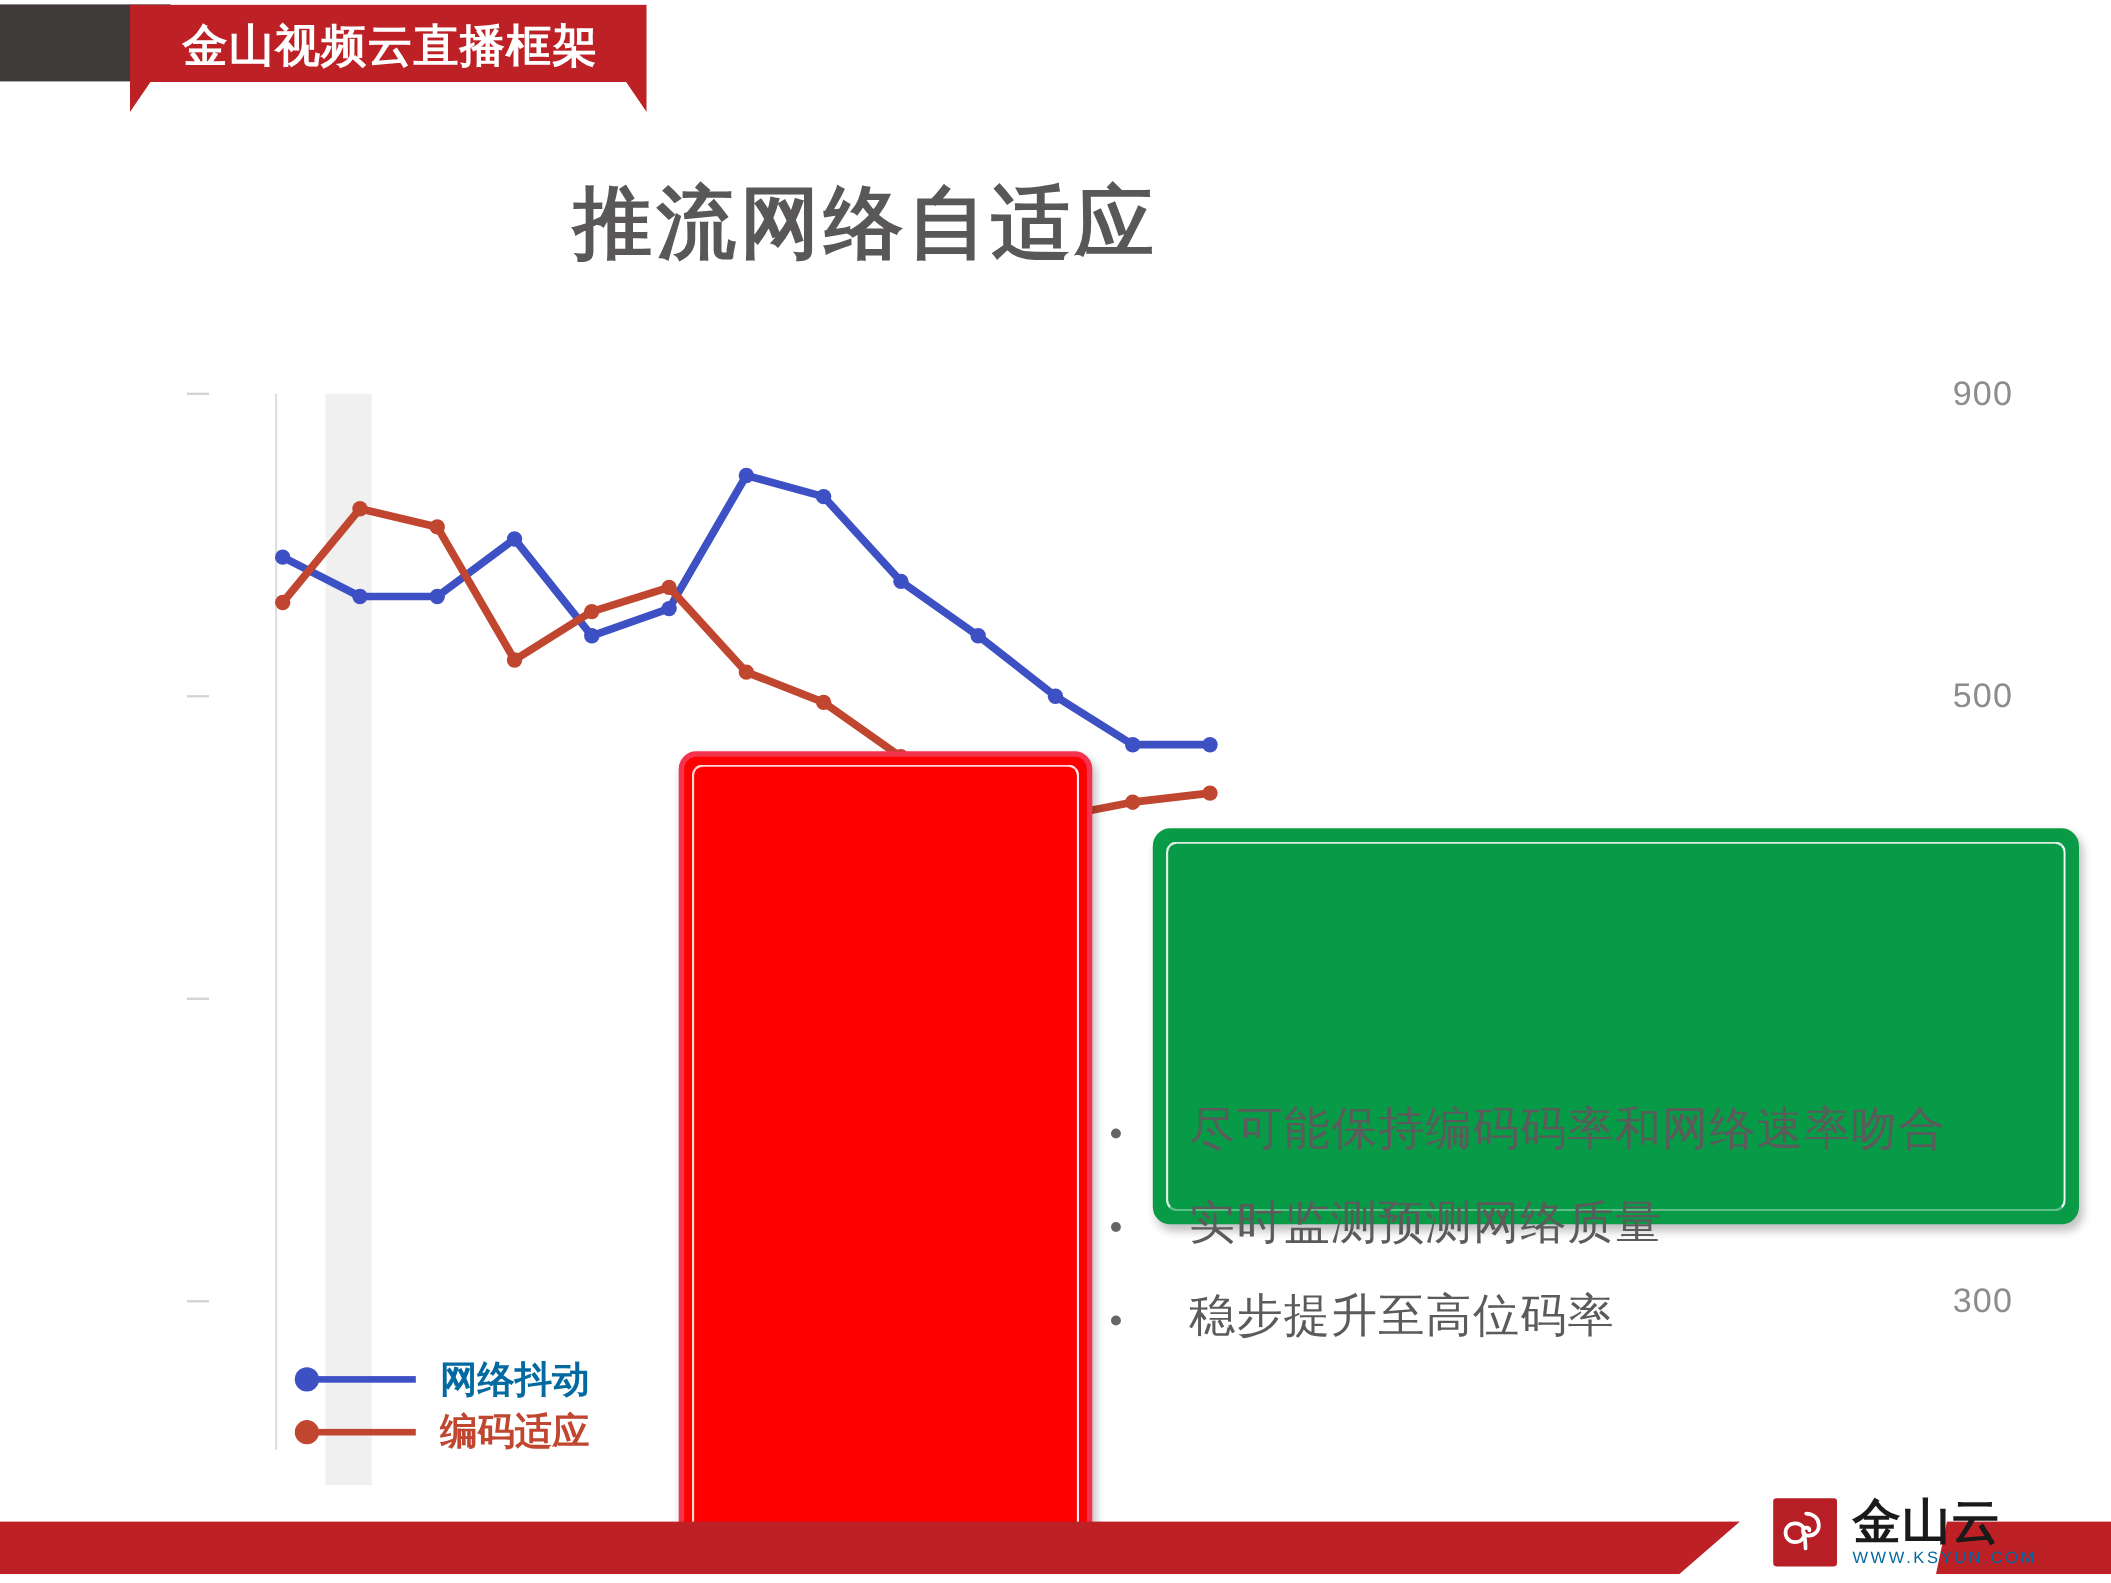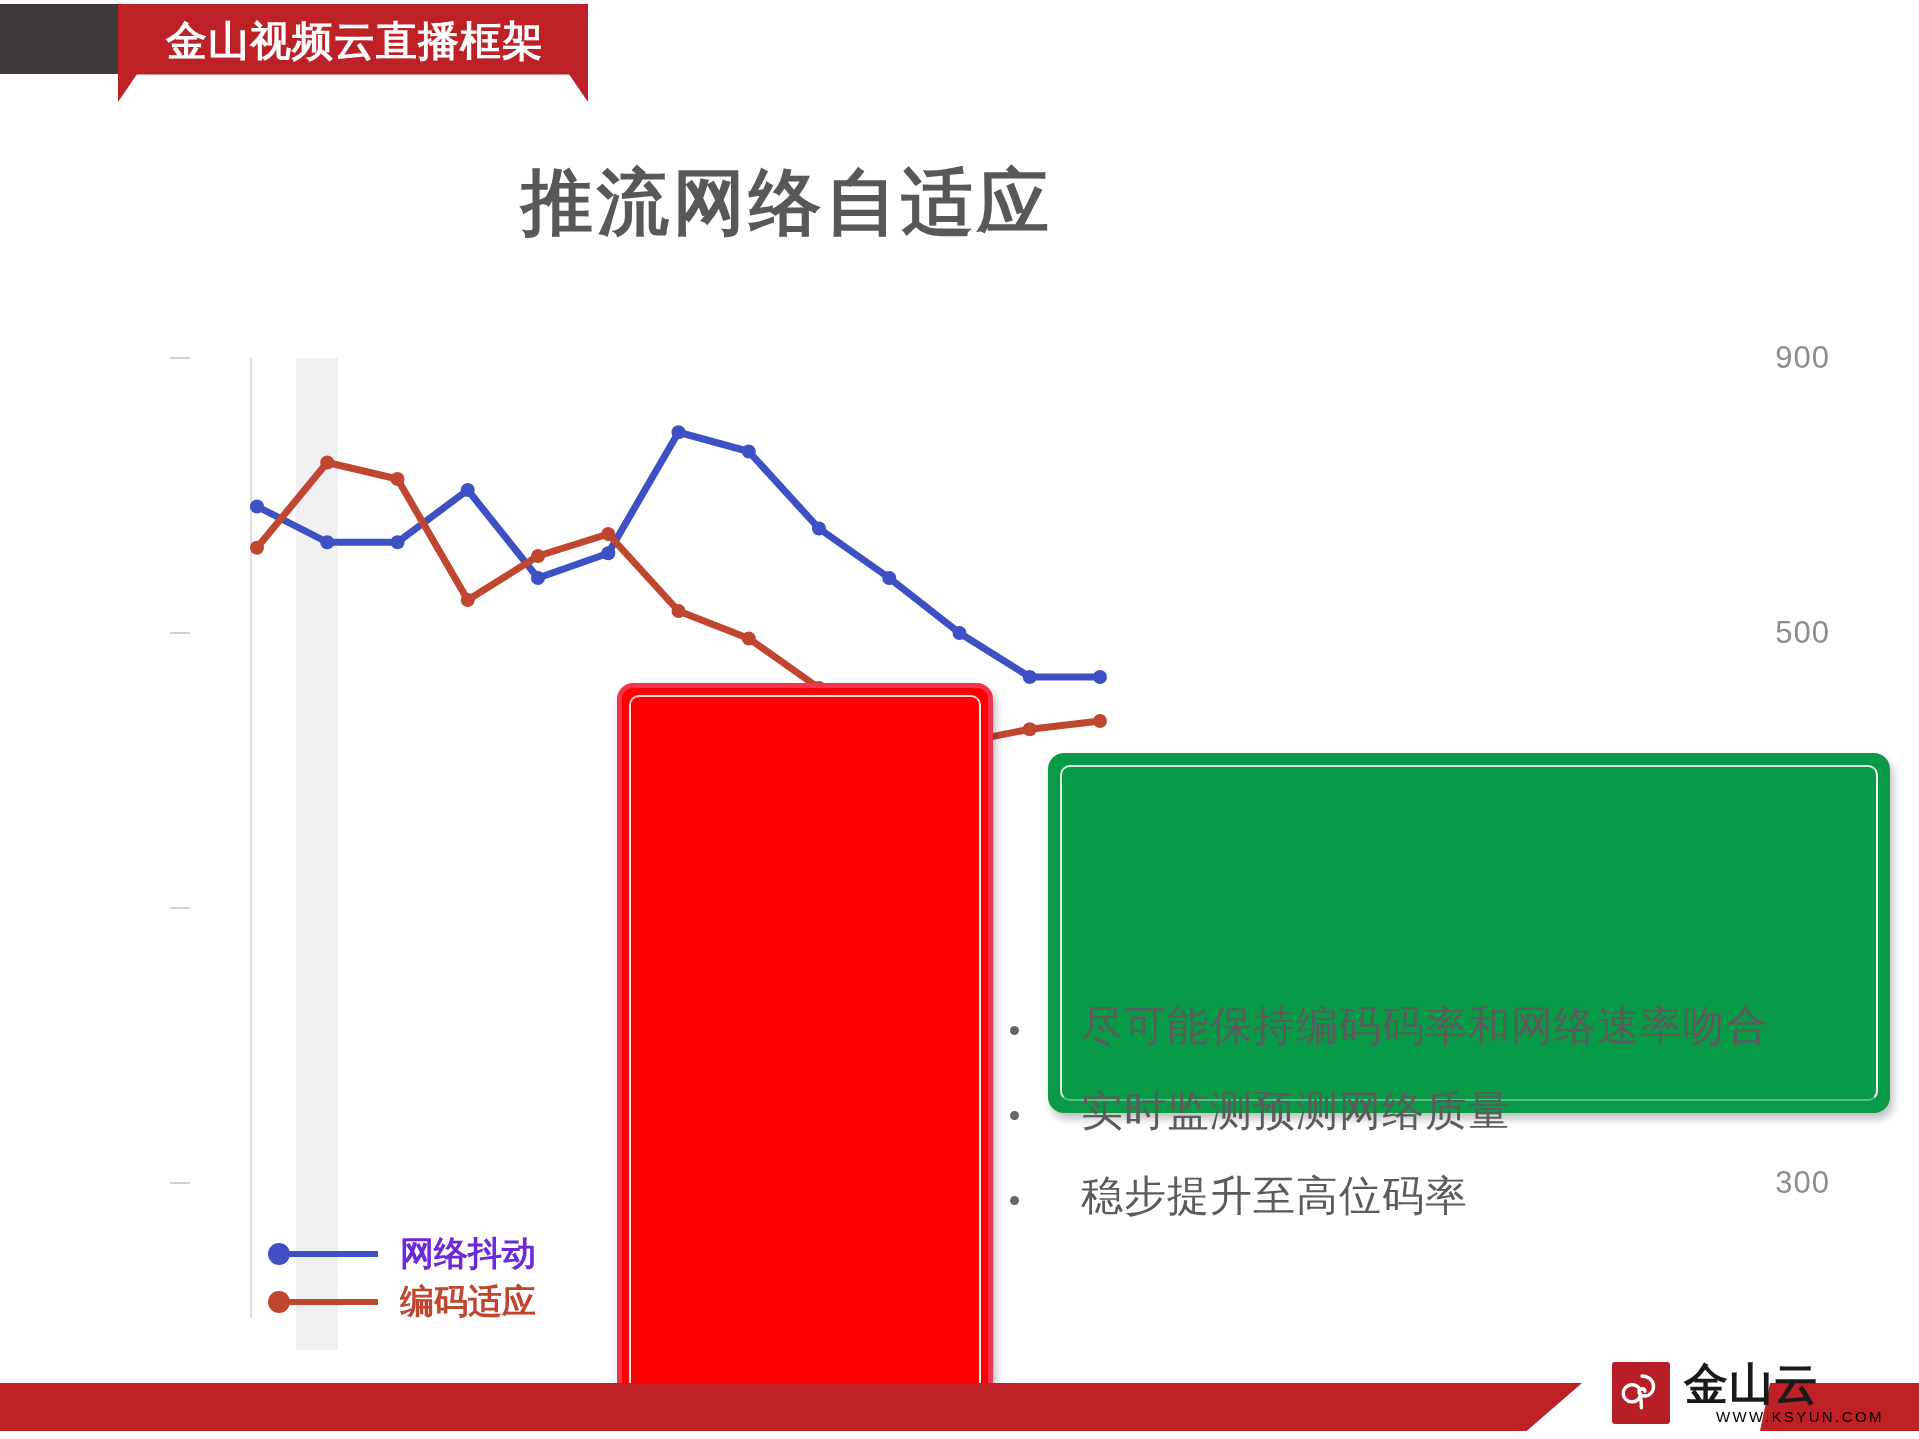--- a/index.html
+++ b/index.html
@@ -74,21 +74,21 @@
   }
 
   
   #legend{position:absolute;left:268px;top:1230px;}
   .legend-row{display:flex;align-items:center;height:48px;}
   .legend-dot{width:22px;height:22px;border-radius:50%;flex:0 0 auto;}
   .legend-line{width:92px;height:6px;margin-left:-4px;flex:0 0 auto;}
   .legend-label{margin-left:22px;font-size:34px;font-weight:bold;white-space:nowrap;}
   .blue-fg{background:#3d50c4;}
   .red-fg{background:#c0462f;}
-  .blue-tx{color:#6d28d9;}
+  .blue-tx{color:#0369a1;}
   .red-tx{color:#c0462f;}
 
   
   #bullets{position:absolute;left:1010px;top:1000px;width:900px;}
   .bullet-row{display:flex;align-items:flex-start;margin-bottom:34px;}
   .bullet-dot{
     flex:0 0 auto;width:9px;height:9px;border-radius:50%;
     background:#666;margin-top:26px;
   }
   .bullet-text{
@@ -112,22 +112,22 @@
   #logo-mark{
     width:58px;height:62px;background:#b81e25;border-radius:3px;
     position:relative;flex:0 0 auto;
   }
   #logo-text{margin-left:14px;}
   #logo-name{
     font-size:44px;font-weight:bold;color:#1a1a1a;line-height:.98;
     letter-spacing:1px;white-space:nowrap;
   }
   #logo-url{
-    font-size:15px;color:#000000;letter-spacing:2.4px;
-    margin-top:3px;white-space:nowrap;margin-left:32px;
+    font-size:15px;color:#0369a1;letter-spacing:2.4px;
+    margin-top:3px;white-space:nowrap;
   }
 </style>
 </head>
 <body>
 
 <div id="header-band">
   <div id="header-dark"></div>
   <div id="header-ribbon"></div>
   <div id="header-title">金山视频云直播框架</div>
 </div>

